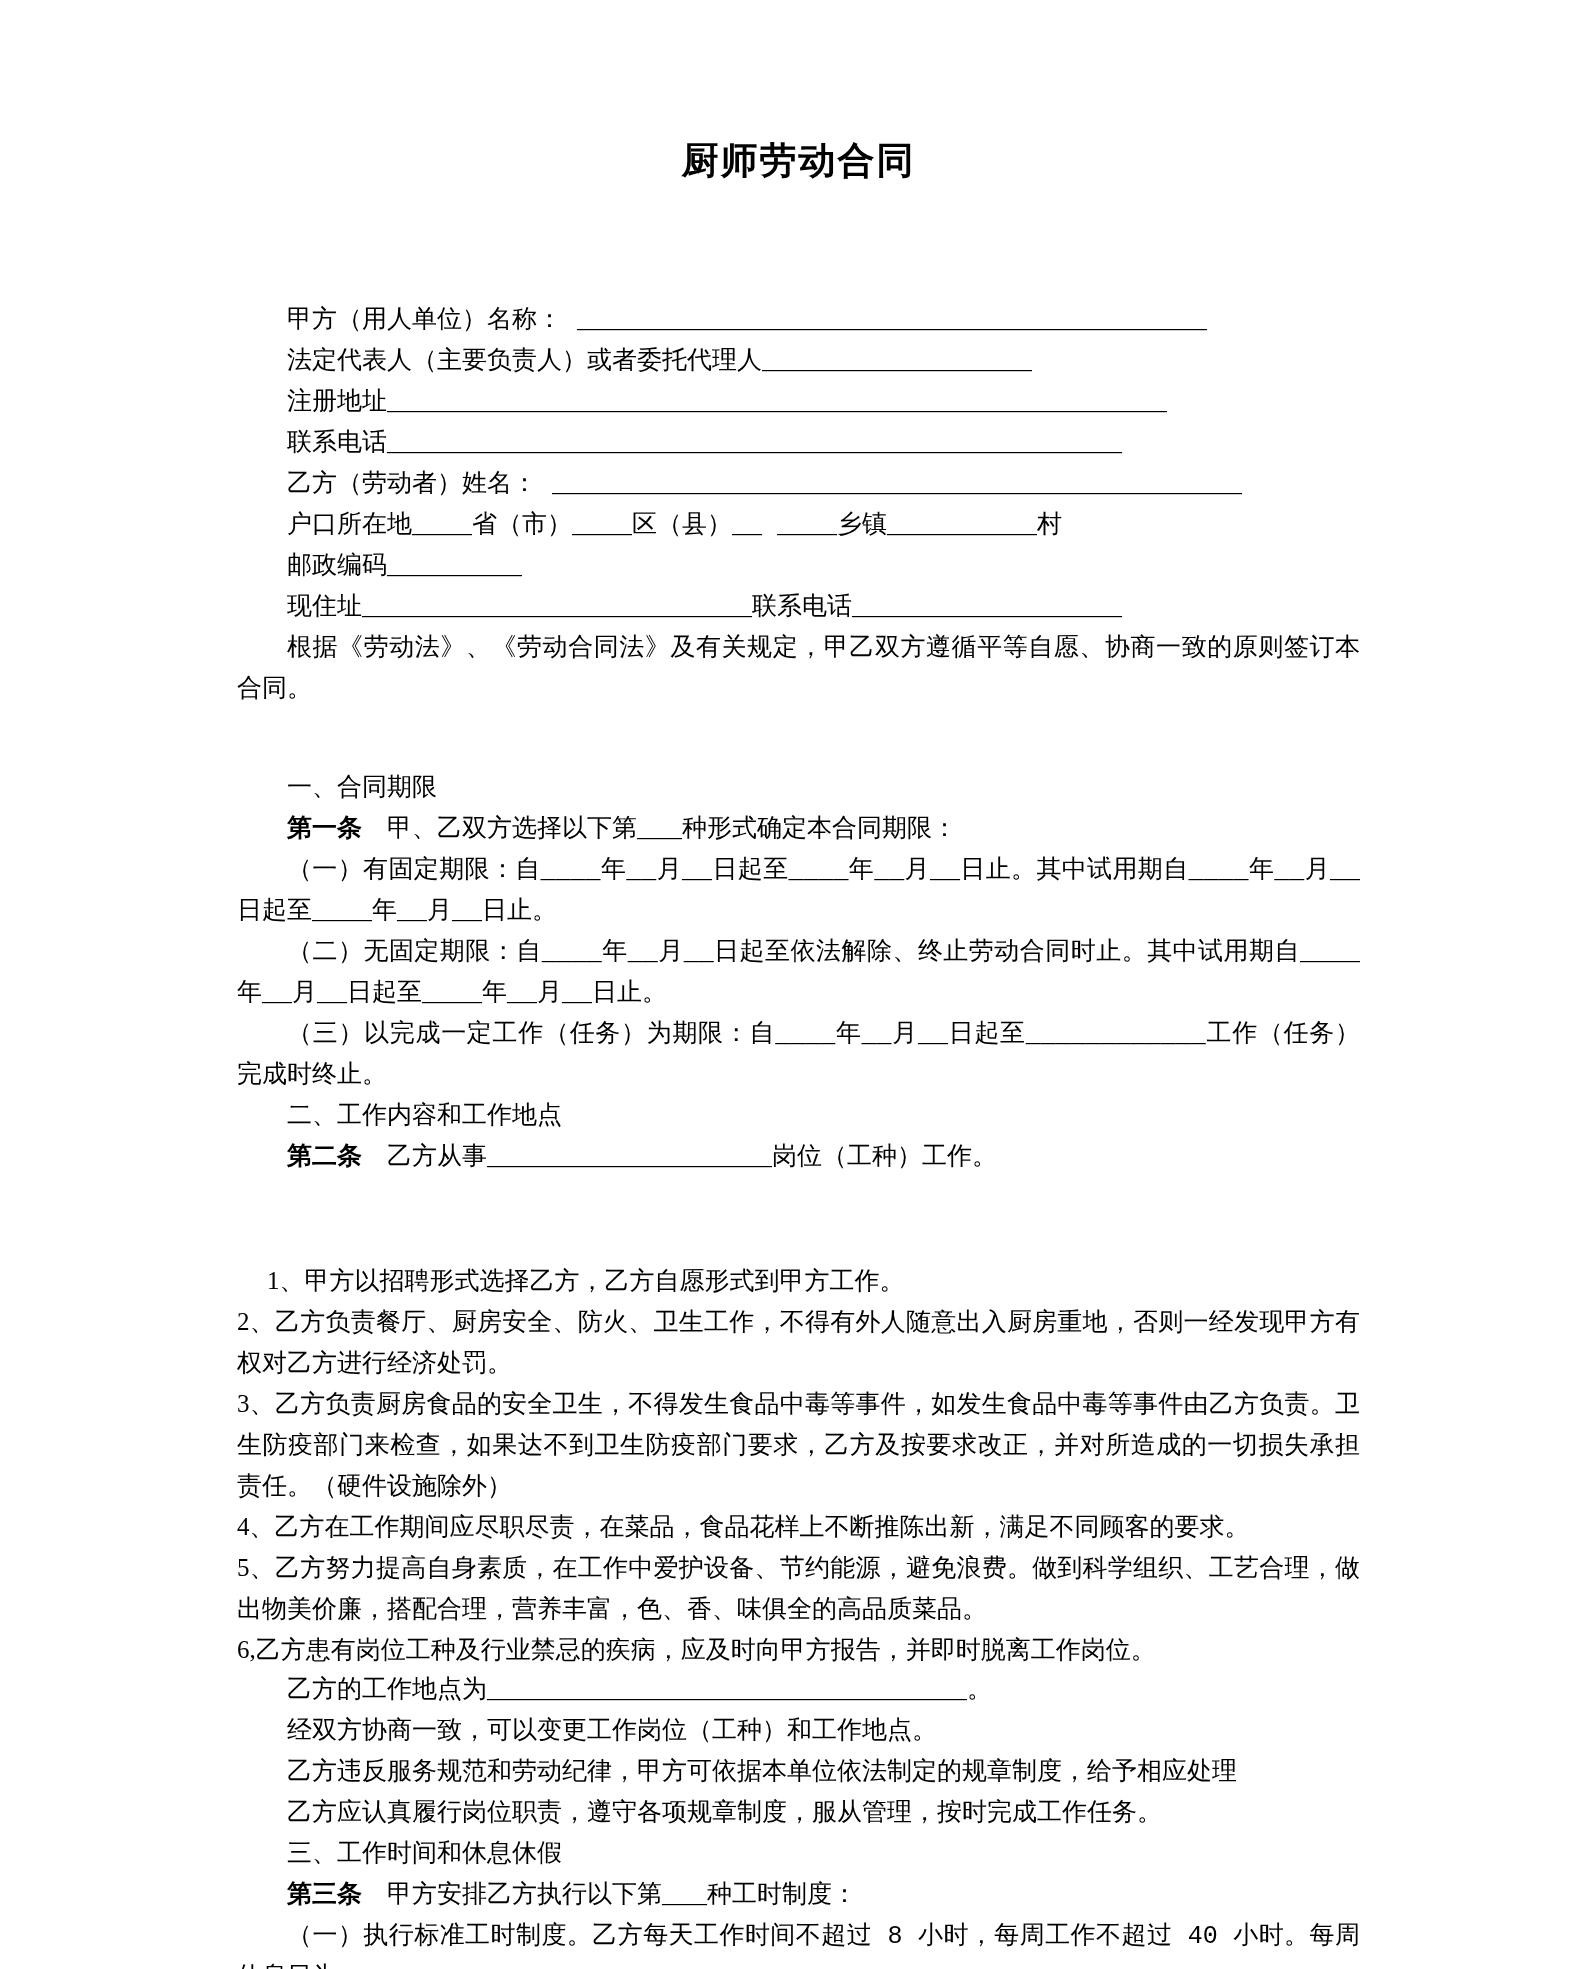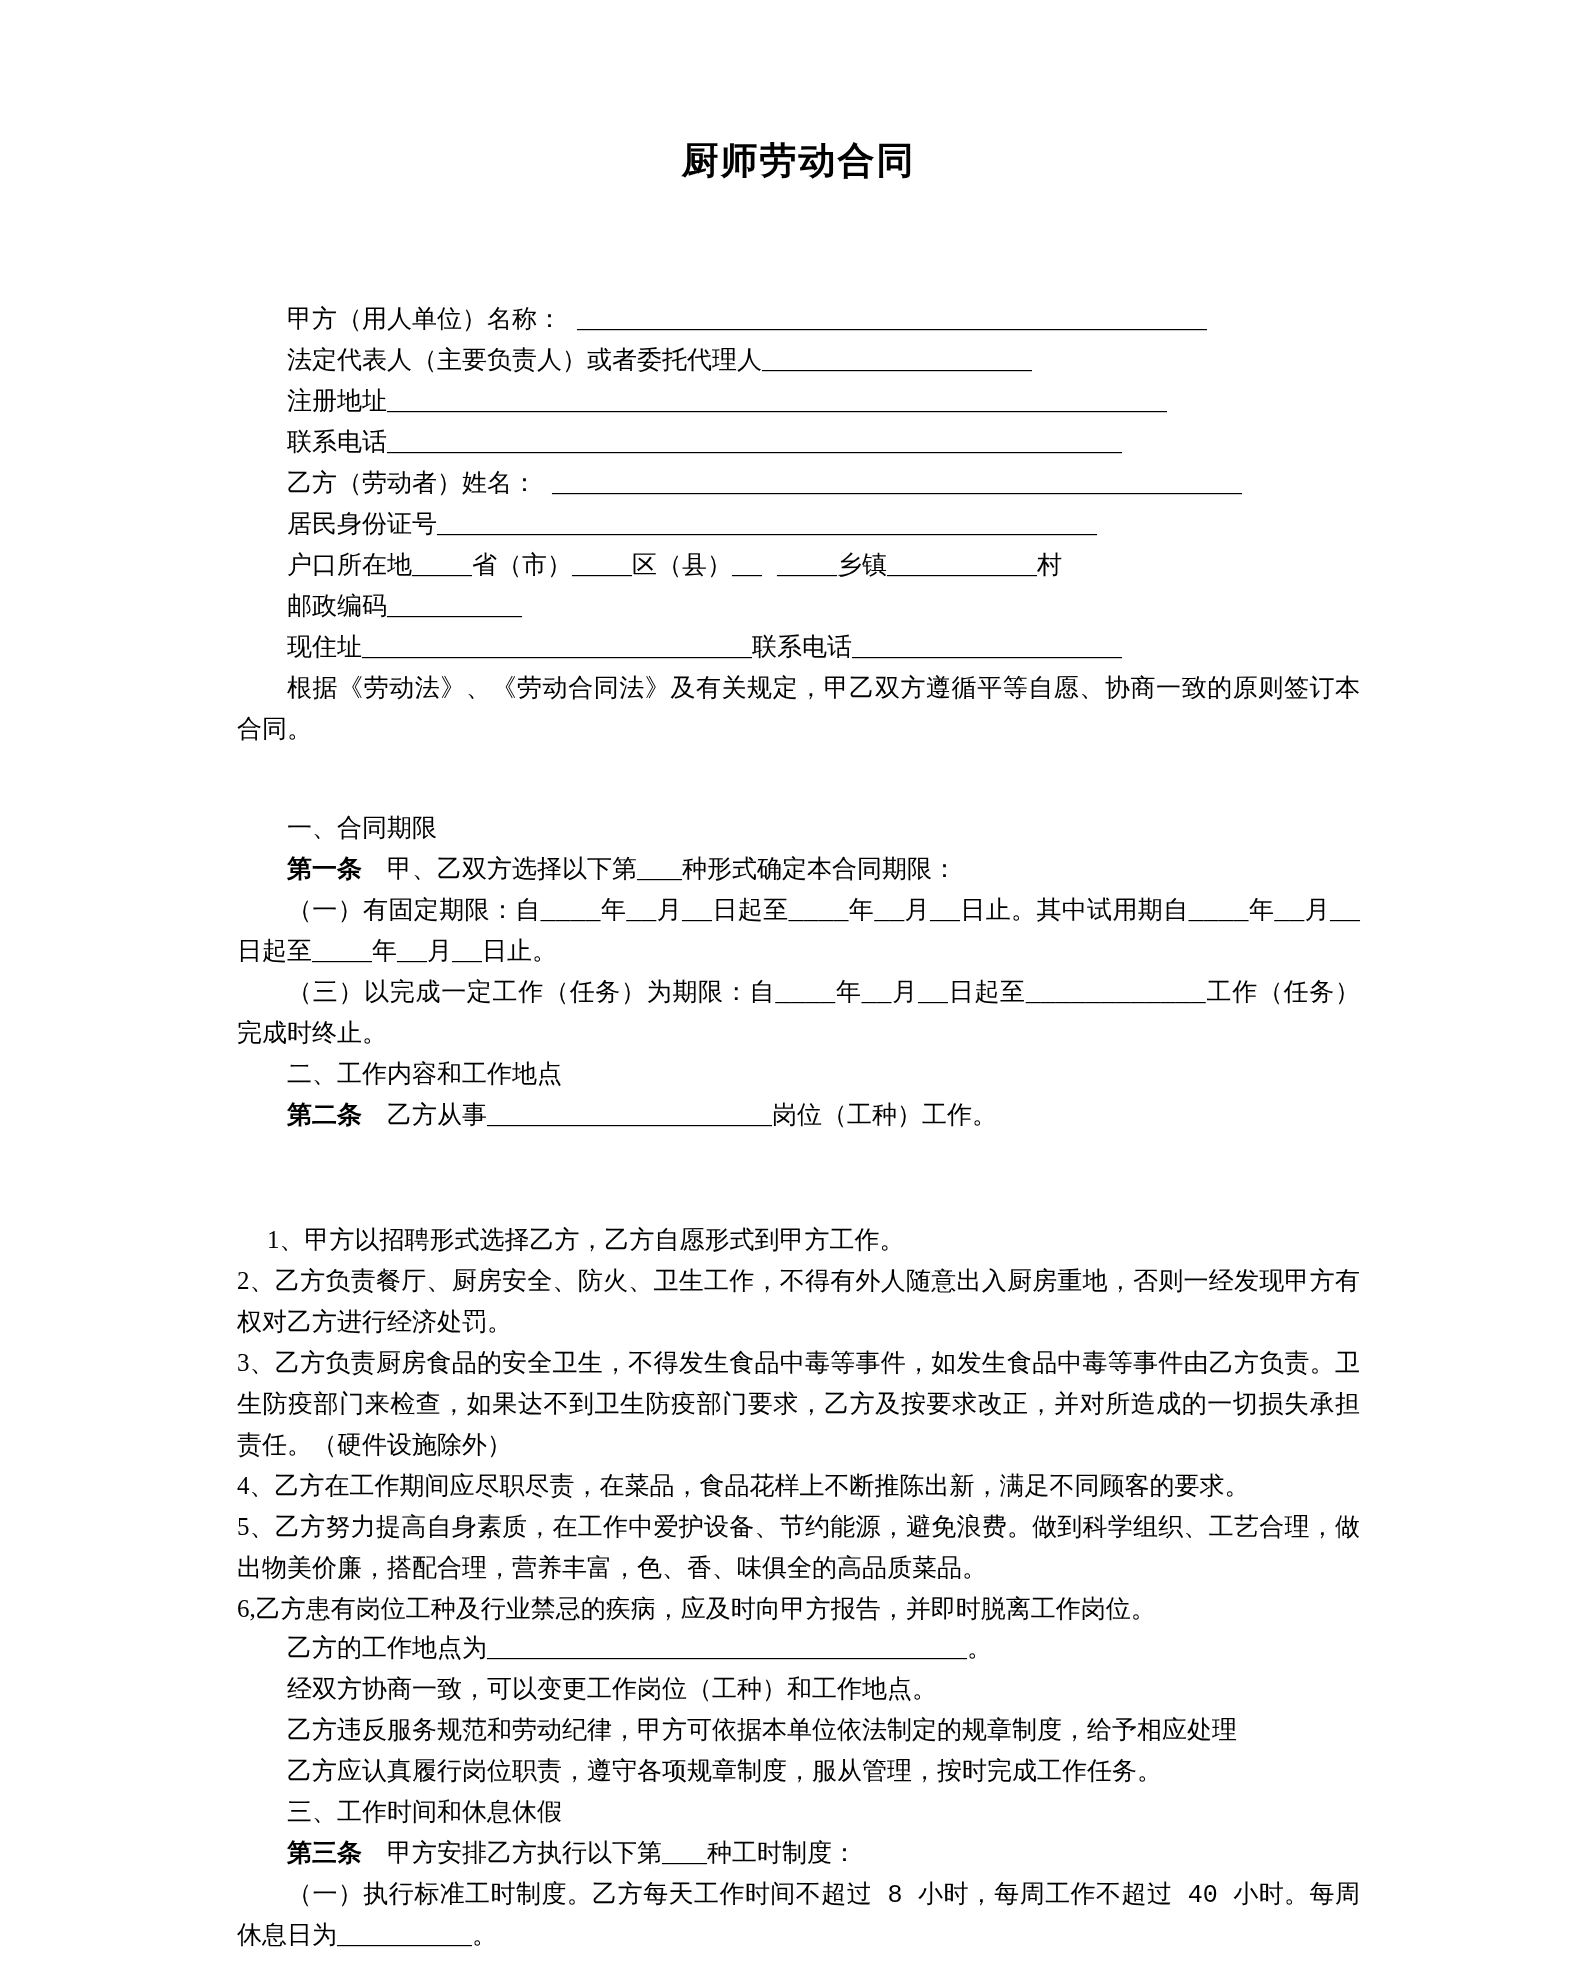--- a/index.html
+++ b/index.html
@@ -49,28 +49,28 @@
 <body>
 
 <div class="page">
   <h1 class="title">厨师劳动合同</h1>
   <div id="paragraphs">
       <p class="para ind-2 gap-0"><span>甲方（用人单位）名称： __________________________________________</span></p>
       <p class="para ind-2 gap-0"><span>法定代表人（主要负责人）或者委托代理人__________________</span></p>
       <p class="para ind-2 gap-0"><span>注册地址____________________________________________________</span></p>
       <p class="para ind-2 gap-0"><span>联系电话_________________________________________________</span></p>
       <p class="para ind-2 gap-0"><span>乙方（劳动者）姓名： ______________________________________________</span></p>
-      <p class="para ind-2 gap-0"><span>居民身份证号____________________________________________</span></p>
       <p class="para ind-2 gap-0"><span>户口所在地____省（市）____区（县）__ ____乡镇__________村</span></p>
       <p class="para ind-2 gap-0"><span>邮政编码_________</span></p>
       <p class="para ind-2 gap-0"><span>现住址__________________________联系电话__________________</span></p>
       <p class="para ind-2 gap-0"><span>根据《劳动法》、《劳动合同法》及有关规定，甲乙双方遵循平等自愿、协商一致的原则签订本合同。</span></p>
       <p class="para ind-2 gap-1"><span>一、合同期限</span></p>
       <p class="para ind-2 gap-0"><b class="pfx">第一条</b><span>　甲、乙双方选择以下第___种形式确定本合同期限：</span></p>
       <p class="para ind-2 gap-0"><span>（一）有固定期限：自____年__月__日起至____年__月__日止。其中试用期自____年__月__日起至____年__月__日止。</span></p>
+      <p class="para ind-2 gap-0"><span>（二）无固定期限：自____年__月__日起至依法解除、终止劳动合同时止。其中试用期自____年__月__日起至____年__月__日止。</span></p>
       <p class="para ind-2 gap-0"><span>（三）以完成一定工作（任务）为期限：自____年__月__日起至____________工作（任务）完成时终止。</span></p>
       <p class="para ind-2 gap-0"><span>二、工作内容和工作地点</span></p>
       <p class="para ind-2 gap-0"><b class="pfx">第二条</b><span>　乙方从事___________________岗位（工种）工作。</span></p>
       <p class="para ind-1 gap-2"><span>1、甲方以招聘形式选择乙方，乙方自愿形式到甲方工作。</span></p>
       <p class="para ind-0 gap-0"><span>2、乙方负责餐厅、厨房安全、防火、卫生工作，不得有外人随意出入厨房重地，否则一经发现甲方有权对乙方进行经济处罚。</span></p>
       <p class="para ind-0 gap-0"><span>3、乙方负责厨房食品的安全卫生，不得发生食品中毒等事件，如发生食品中毒等事件由乙方负责。卫生防疫部门来检查，如果达不到卫生防疫部门要求，乙方及按要求改正，并对所造成的一切损失承担责任。（硬件设施除外）</span></p>
       <p class="para ind-0 gap-0"><span>4、乙方在工作期间应尽职尽责，在菜品，食品花样上不断推陈出新，满足不同顾客的要求。</span></p>
       <p class="para ind-0 gap-0"><span>5、乙方努力提高自身素质，在工作中爱护设备、节约能源，避免浪费。做到科学组织、工艺合理，做出物美价廉，搭配合理，营养丰富，色、香、味俱全的高品质菜品。</span></p>
       <p class="para ind-0 gap-0"><span>6,乙方患有岗位工种及行业禁忌的疾病，应及时向甲方报告，并即时脱离工作岗位。</span></p>
       <p class="para ind-2 gap-0"><span>乙方的工作地点为________________________________。</span></p>

